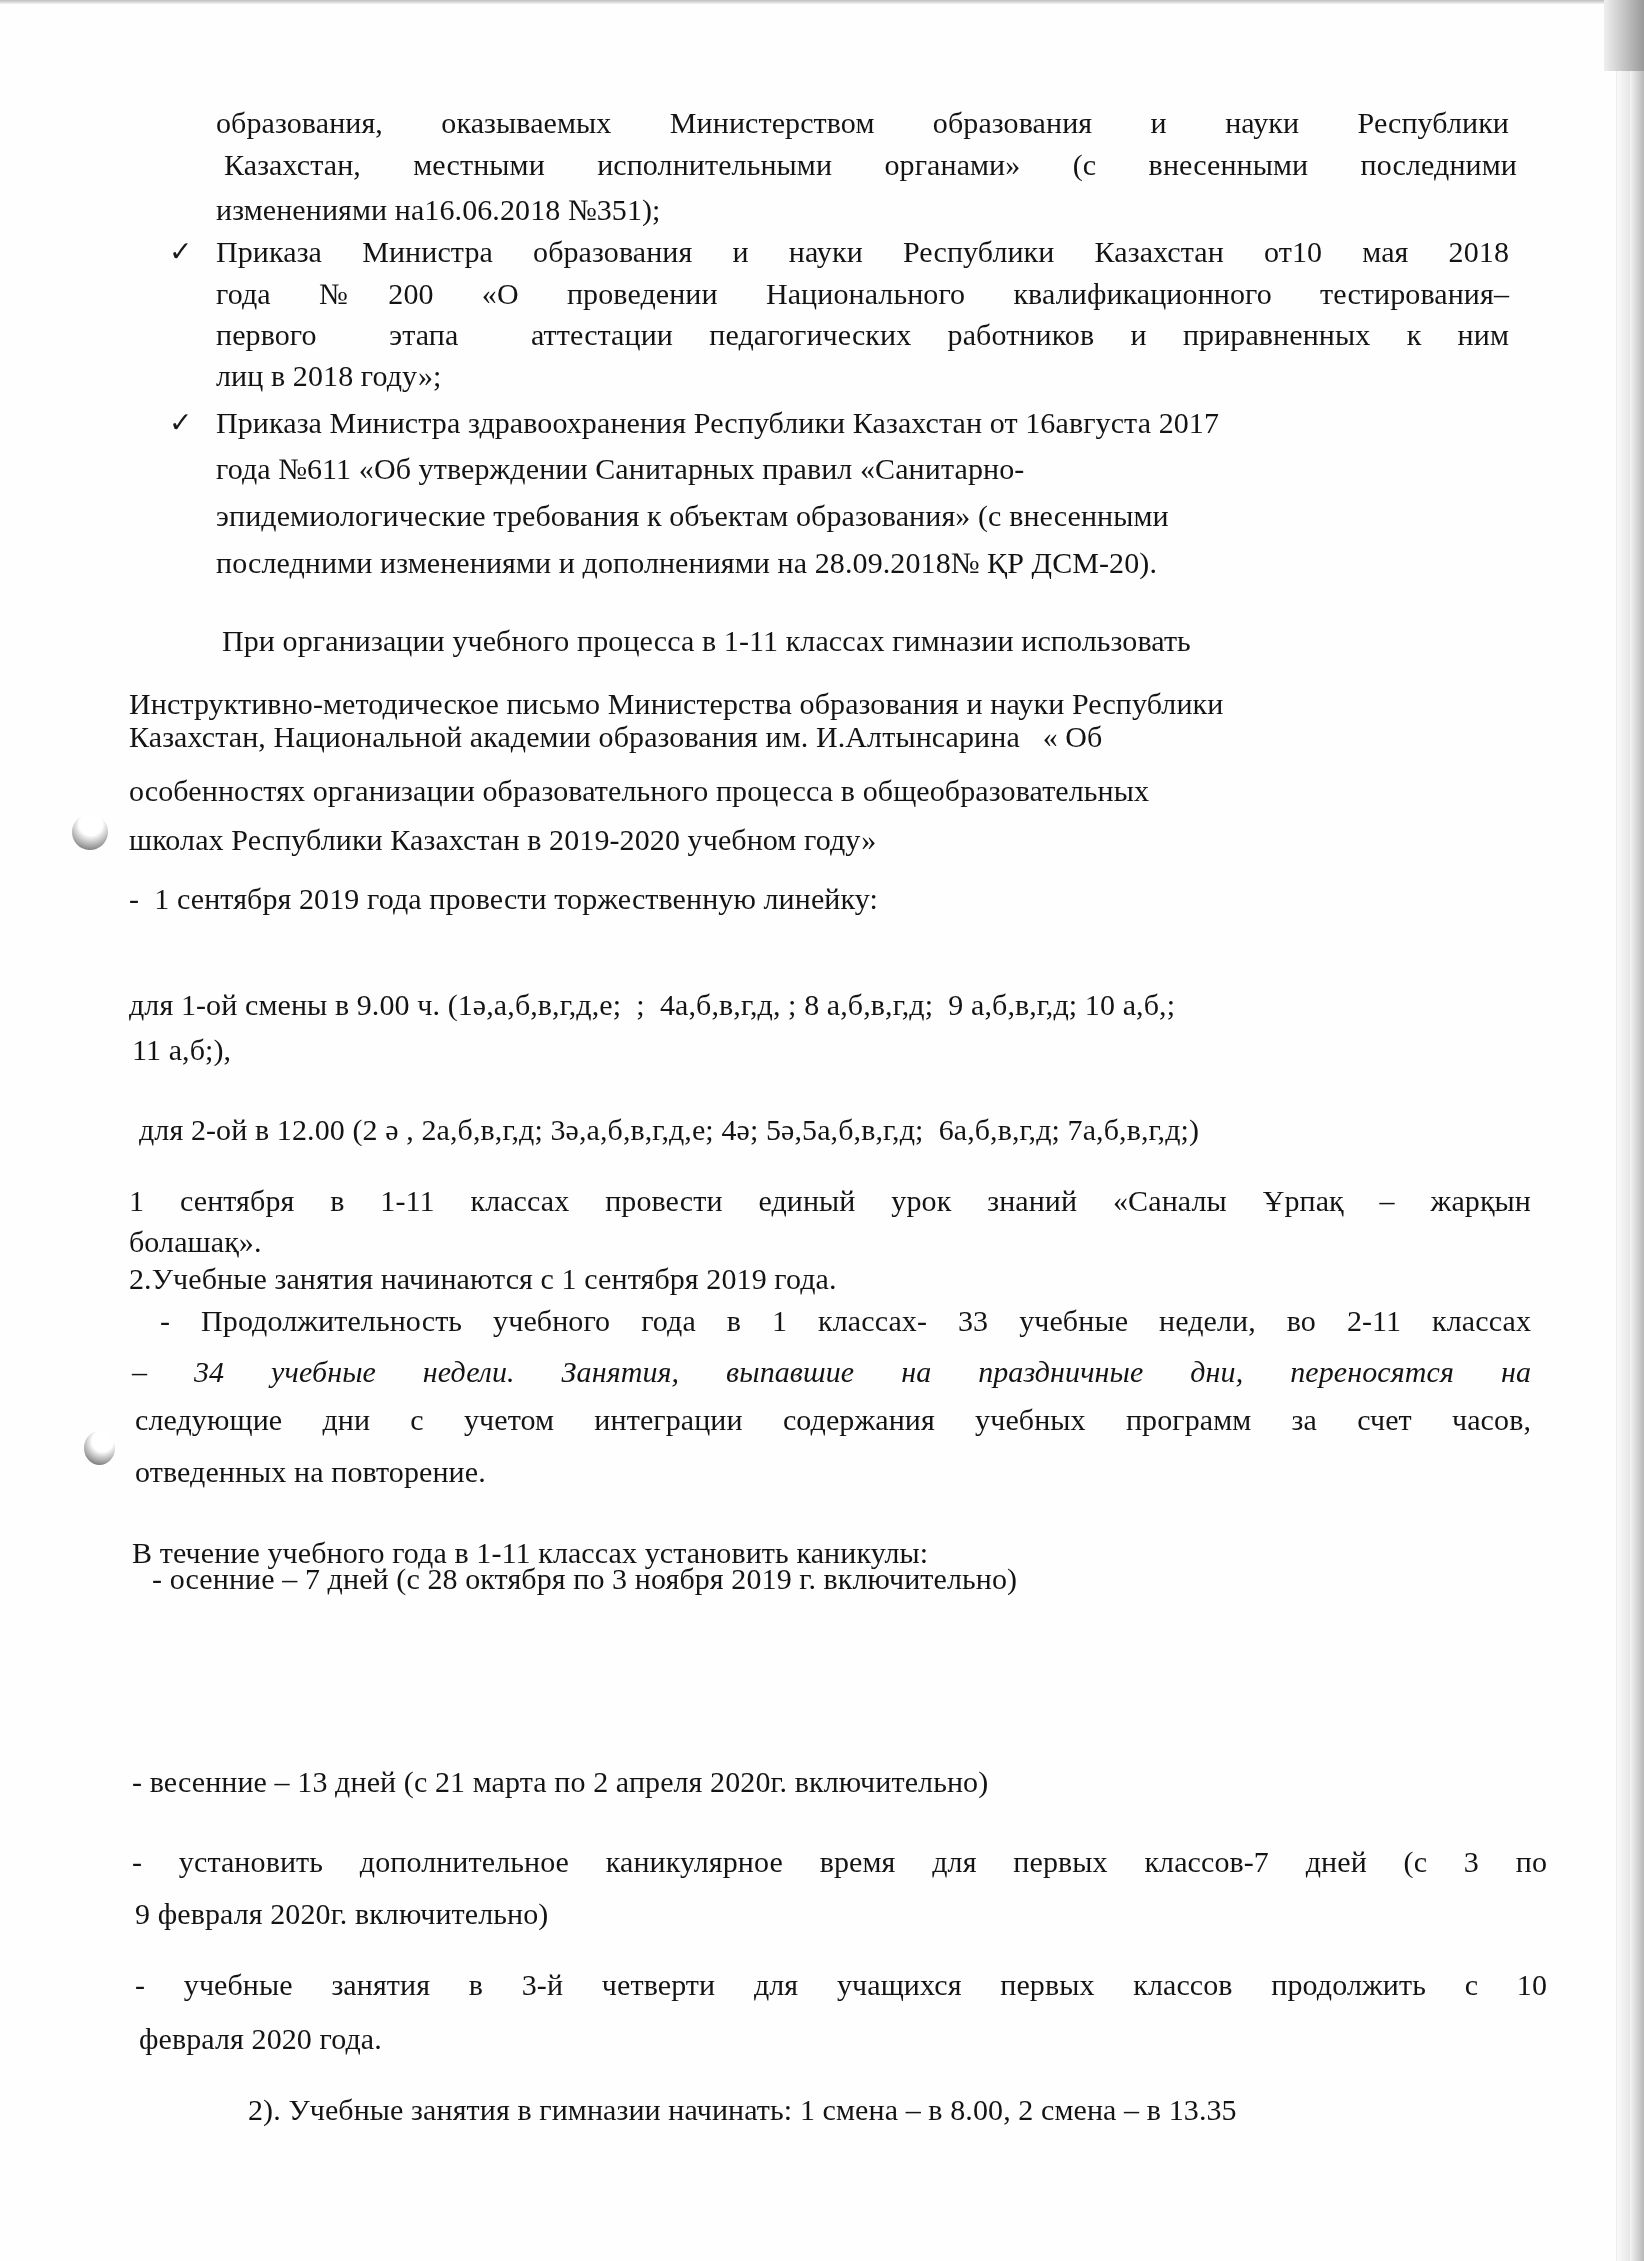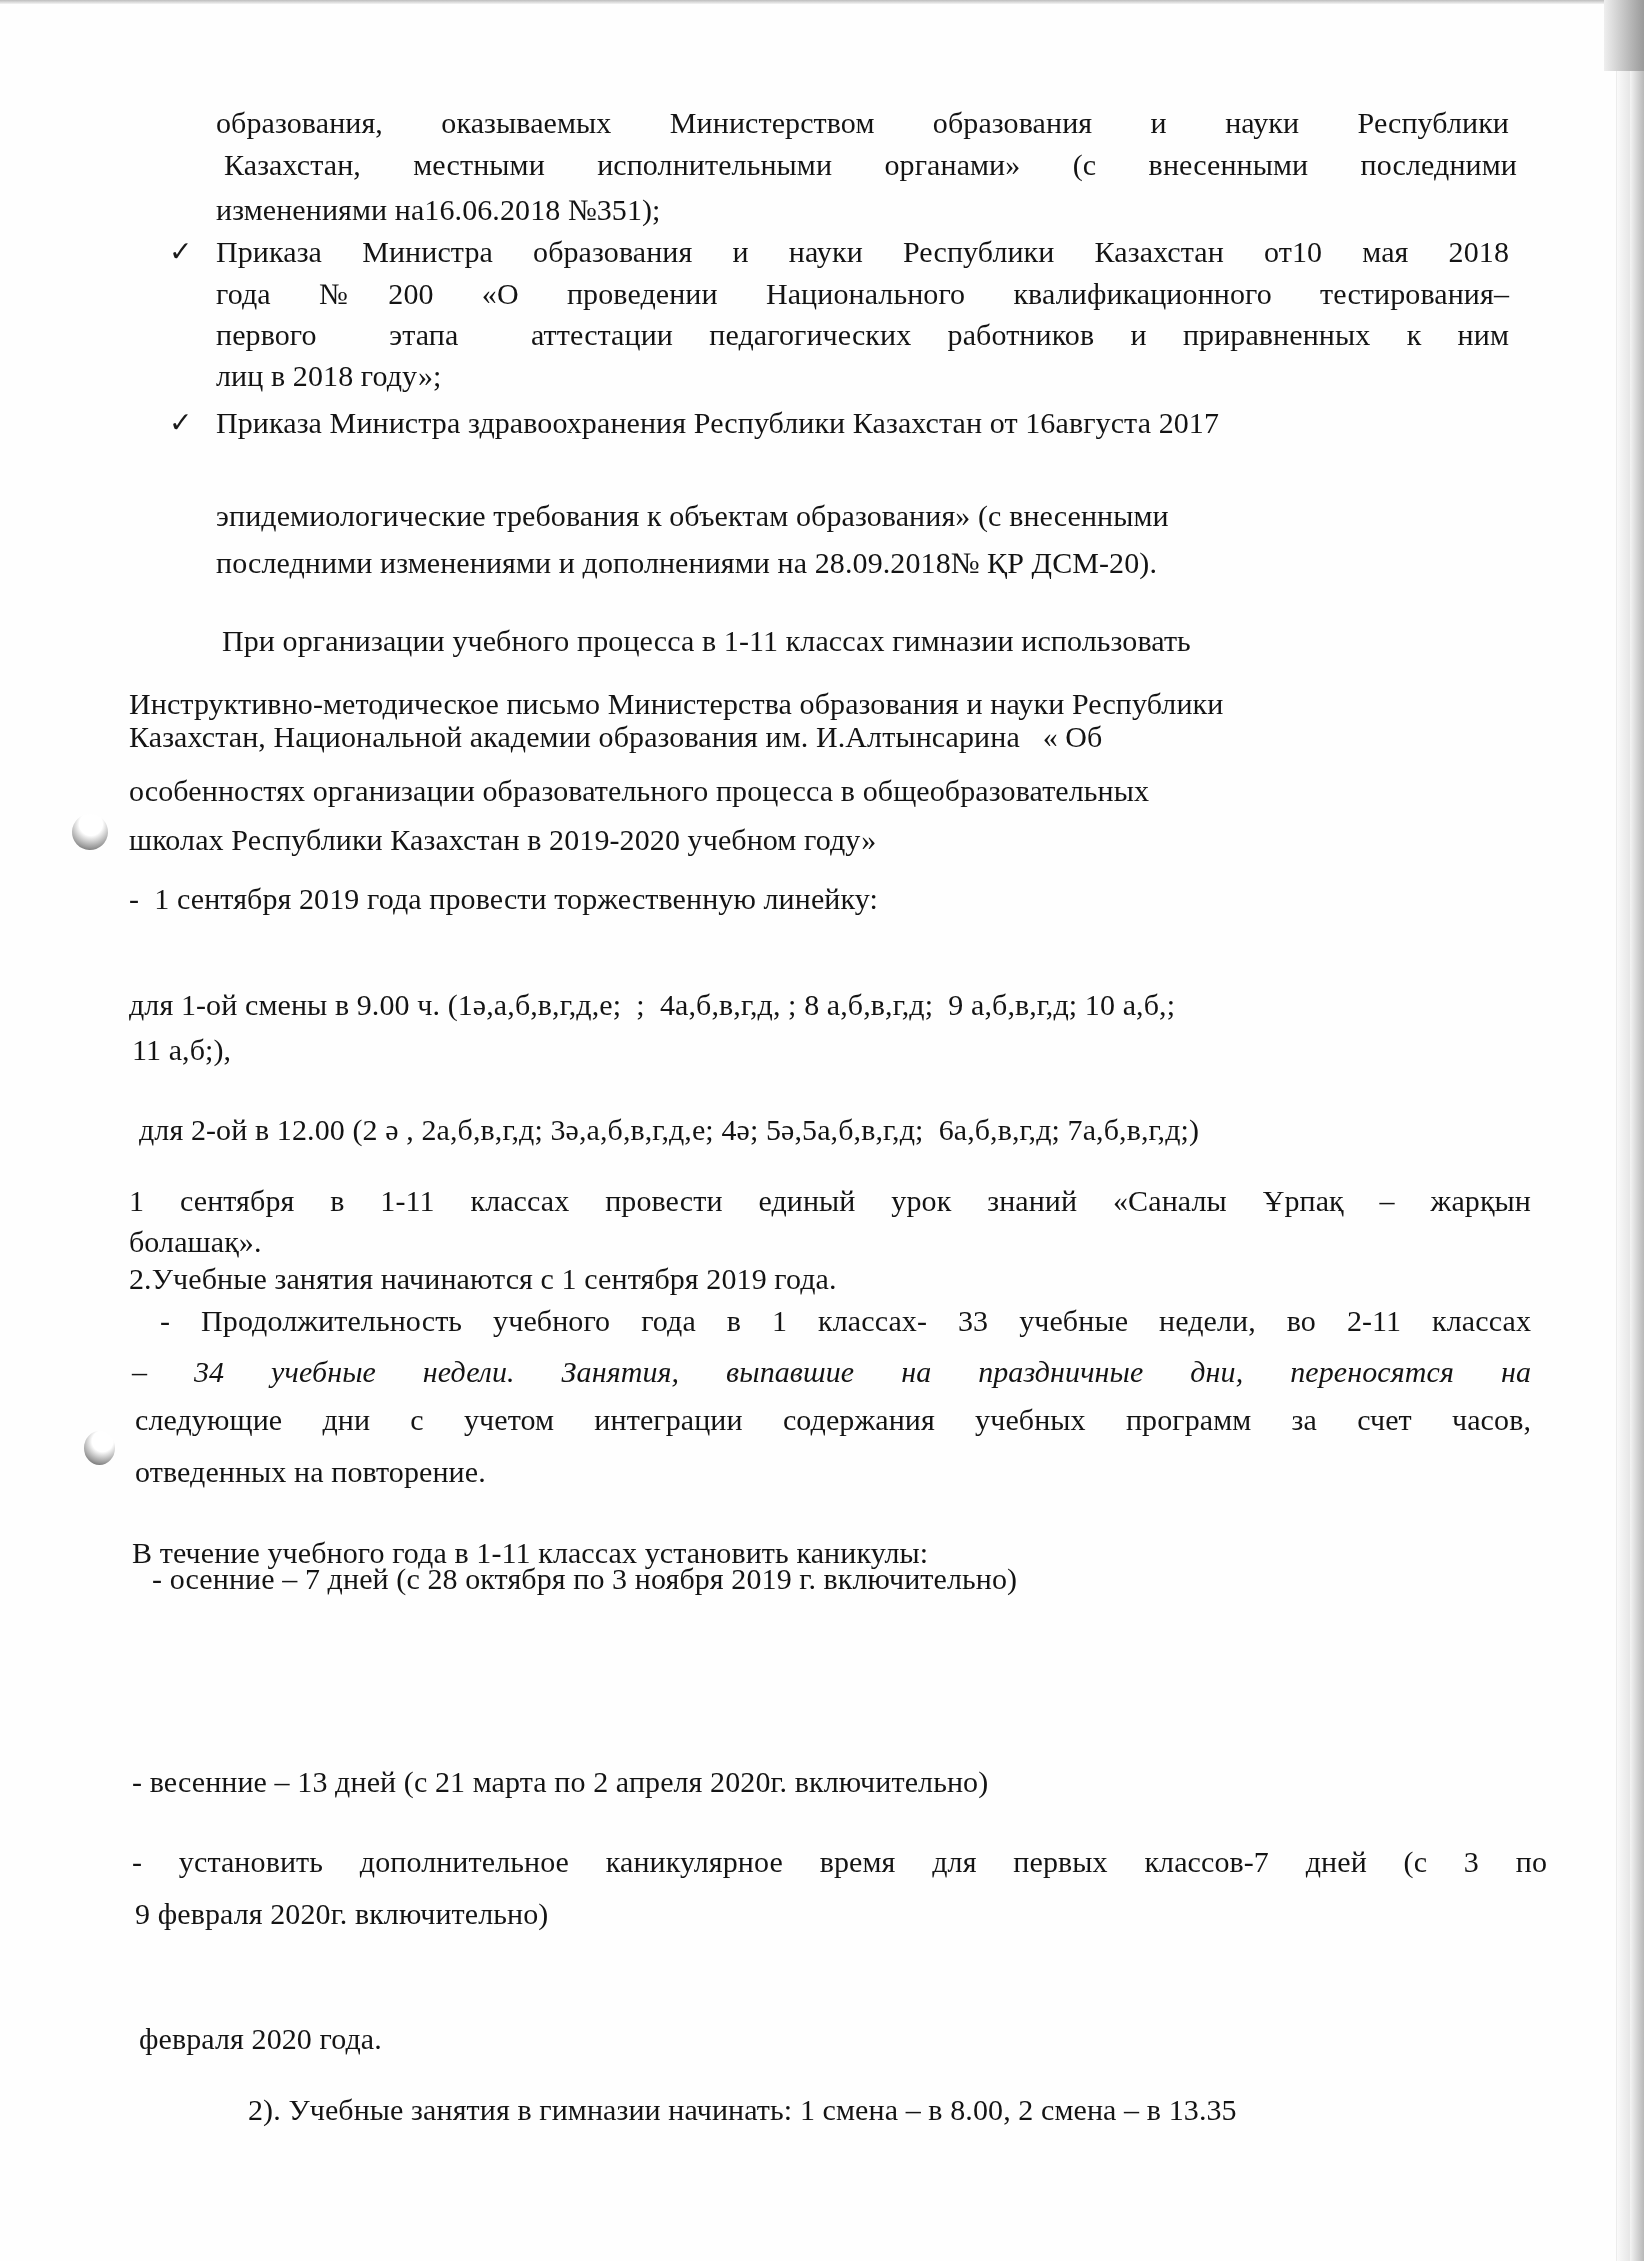--- a/index.html
+++ b/index.html
@@ -61,20 +61,21 @@
   <div class="line" style="left:216px; top:190px;">изменениями на16.06.2018 №351);</div>
 
   <span class="check" style="left:169px; top:232px;">✓</span>
   <div class="line just" style="left:216px; top:232px; width:1293px;">Приказа Министра образования и науки Республики Казахстан от10 мая 2018</div>
   <div class="line just" style="left:216px; top:274px; width:1293px;">года №200 «О проведении Национального квалификационного тестирования–</div>
   <div class="line just" style="left:216px; top:315px; width:1293px;">первого  этапа  аттестации педагогических работников и приравненных к ним</div>
   <div class="line" style="left:216px; top:356px;">лиц в 2018 году»;</div>
 
   <span class="check" style="left:169px; top:403px;">✓</span>
   <div class="line" style="left:216px; top:403px;">Приказа Министра здравоохранения Республики Казахстан от 16августа 2017</div>
+  <div class="line" style="left:216px; top:449px;">года №611 «Об утверждении Санитарных правил «Санитарно-</div>
   <div class="line" style="left:216px; top:496px;">эпидемиологические требования к объектам образования» (с внесенными</div>
   <div class="line" style="left:216px; top:543px;">последними изменениями и дополнениями на 28.09.2018№ ҚР ДСМ-20).</div>
 
   <div class="line" style="left:222px; top:621px;">При организации учебного процесса в 1-11 классах гимназии использовать</div>
   <div class="line" style="left:129px; top:684px;">Инструктивно-методическое письмо Министерства образования и науки Республики</div>
   <div class="line" style="left:129px; top:717px;">Казахстан, Национальной академии образования им. И.Алтынсарина   « Об</div>
   <div class="line" style="left:129px; top:771px;">особенностях организации образовательного процесса в общеобразовательных</div>
   <div class="line" style="left:129px; top:820px;">школах Республики Казахстан в 2019-2020 учебном году»</div>
 
   <div class="line" style="left:129px; top:879px;">-  1 сентября 2019 года провести торжественную линейку:</div>
@@ -88,17 +89,18 @@
   <div class="line just" style="left:129px; top:1301px; width:1402px;"> - Продолжительность учебного года в 1 классах- 33 учебные недели, во 2-11 классах</div>
   <div class="line just" style="left:132px; top:1352px; width:1399px;font-style:italic;">– 34 учебные недели. Занятия, выпавшие на праздничные дни, переносятся на</div>
   <div class="line just" style="left:135px; top:1400px; width:1396px;">следующие дни с учетом интеграции содержания учебных программ за счет часов,</div>
   <div class="line" style="left:135px; top:1452px;">отведенных на повторение.</div>
 
   <div class="line" style="left:132px; top:1533px;">В течение учебного года в 1-11 классах установить каникулы:</div>
   <div class="line" style="left:132px; top:1559px;margin-left:20px;">- осенние – 7 дней (с 28 октября по 3 ноября 2019 г. включительно)</div>
   <div class="line" style="left:132px; top:1762px;">- весенние – 13 дней (с 21 марта по 2 апреля 2020г. включительно)</div>
   <div class="line just" style="left:132px; top:1842px; width:1415px;">- установить дополнительное каникулярное время для первых классов-7 дней (с 3 по</div>
   <div class="line" style="left:135px; top:1894px;">9 февраля 2020г. включительно)</div>
+  <div class="line just" style="left:135px; top:1965px; width:1412px;">- учебные занятия в 3-й четверти для учащихся первых классов продолжить с 10</div>
   <div class="line" style="left:139px; top:2019px;">февраля 2020 года.</div>
 
   <div class="line" style="left:248px; top:2090px;">2). Учебные занятия в гимназии начинать: 1 смена – в 8.00, 2 смена – в 13.35</div>
 </div>
 
 
 </body></html>

